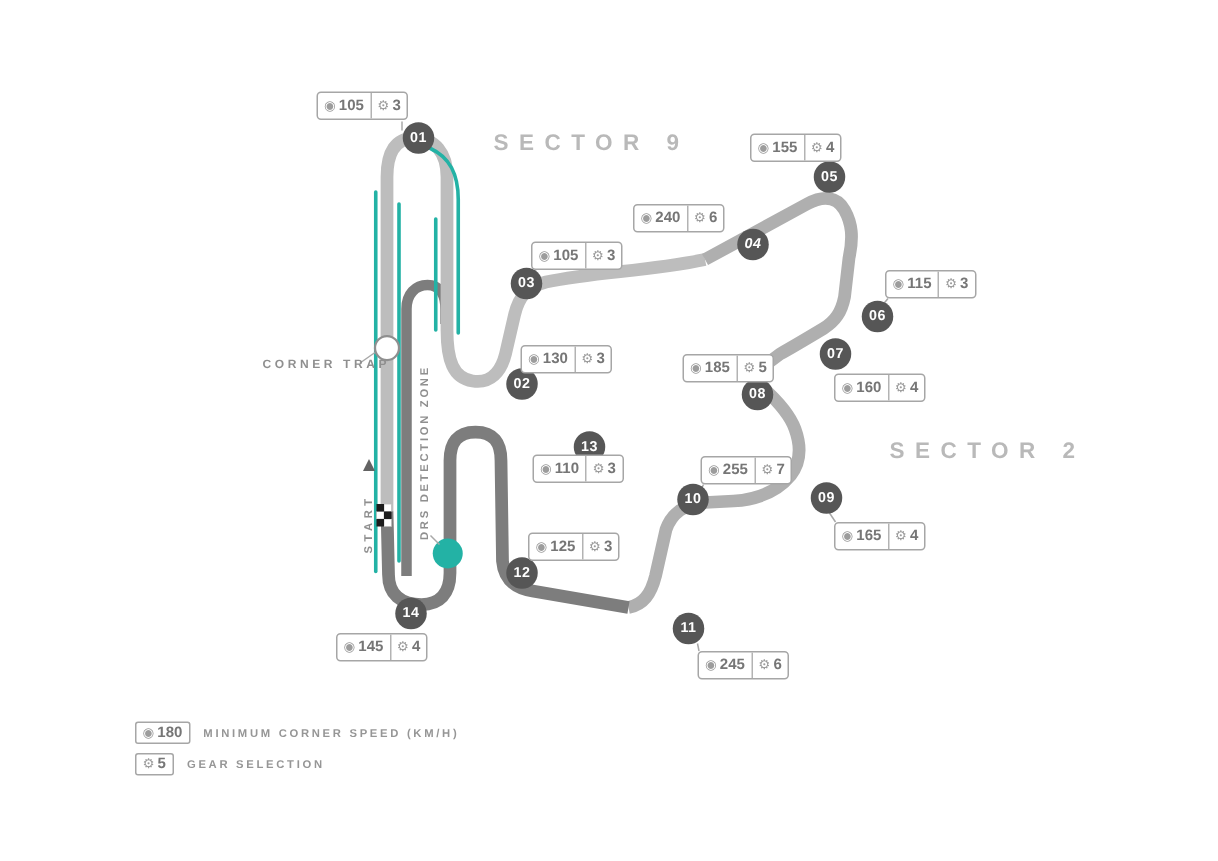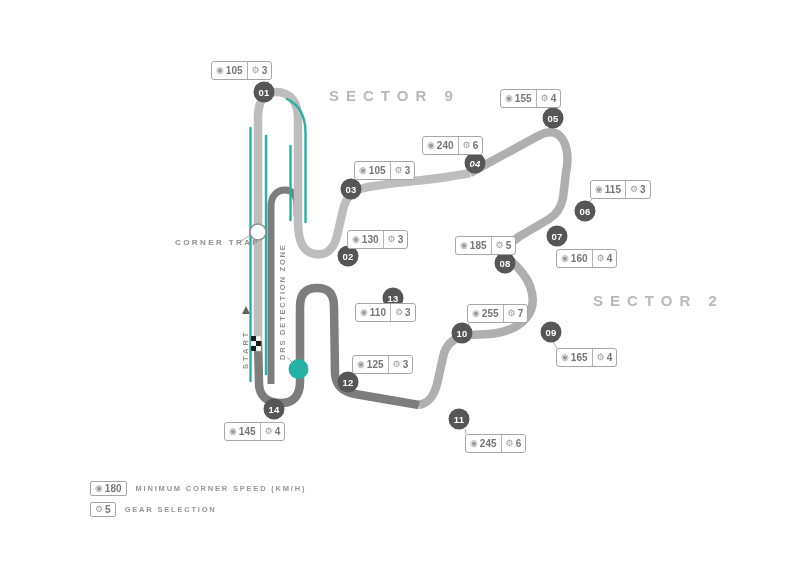--- a/index.html
+++ b/index.html
@@ -82,21 +82,21 @@
 
   <div class="sector-label" style="left:329px;top:87px;">SECTOR 9</div>
   <div class="sector-label" style="left:593px;top:292px;">SECTOR 2</div>
 
   <div class="annot" style="left:175px;top:238px;">CORNER TRAP</div>
   <div class="vtext" style="left:278px;top:228px;height:132px;letter-spacing:1.8px;">DRS DETECTION ZONE</div>
   <div class="vtext" style="left:241px;top:317px;height:52px;letter-spacing:3px;">START</div>
   <div class="start-arrow" style="left:242px;top:306px;"></div>
 
   <div id="corners">
-      <div class="marker" style="left: 264px; top: 92px;">01</div>
+      <div class="marker" style="left: 279px; top: 92px;">01</div>
       <div class="badge" style="left: 211px; top: 61px;">
         <span class="bcell">
           <span class="bicon">◉</span>
           <span>105</span>
         </span>
         <span class="bcell">
           <span class="bicon">⚙</span>
           <span>3</span>
         </span>
       </div>
@@ -115,21 +115,21 @@
       <div class="badge" style="left: 354px; top: 161px;">
         <span class="bcell">
           <span class="bicon">◉</span>
           <span>105</span>
         </span>
         <span class="bcell">
           <span class="bicon">⚙</span>
           <span>3</span>
         </span>
       </div>
-      <div class="marker" style="left: 475px; top: 163px; font-style: italic;">04</div>
+      <div class="marker" style="left: 502px; top: 163px; font-style: italic;">04</div>
       <div class="badge" style="left: 422px; top: 136px;">
         <span class="bcell">
           <span class="bicon">◉</span>
           <span>240</span>
         </span>
         <span class="bcell">
           <span class="bicon">⚙</span>
           <span>6</span>
         </span>
       </div>

